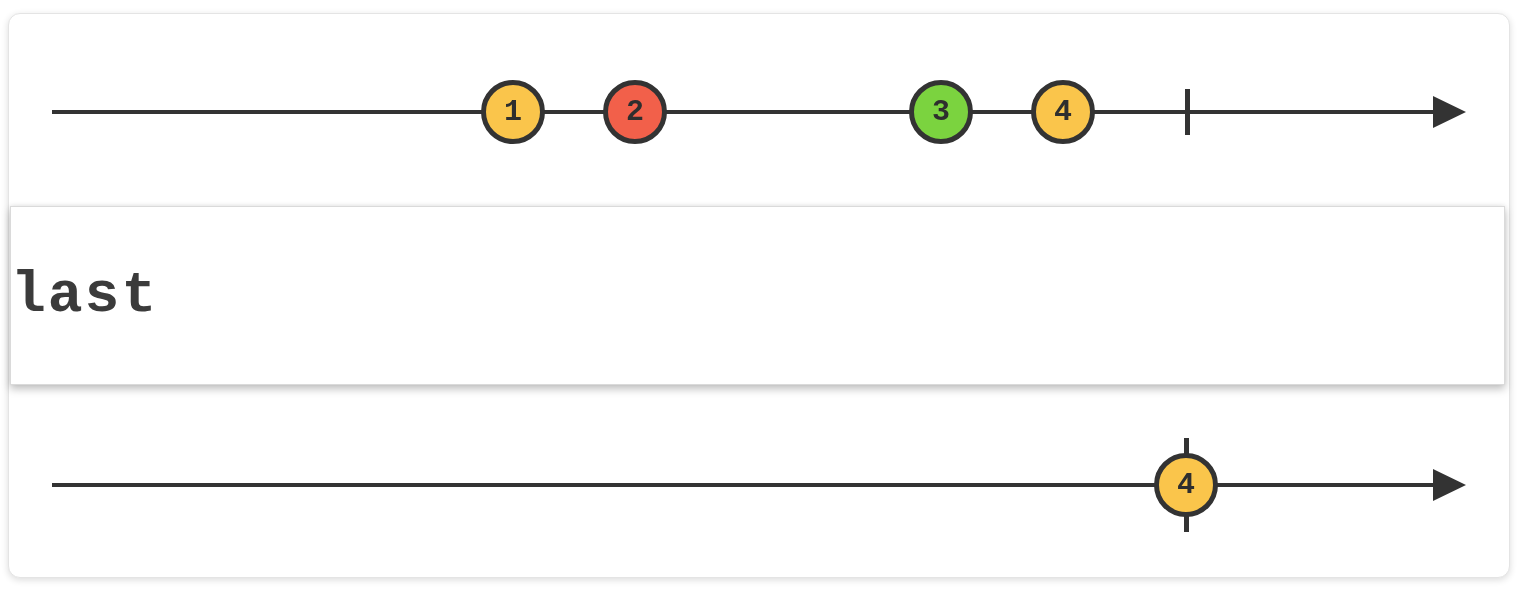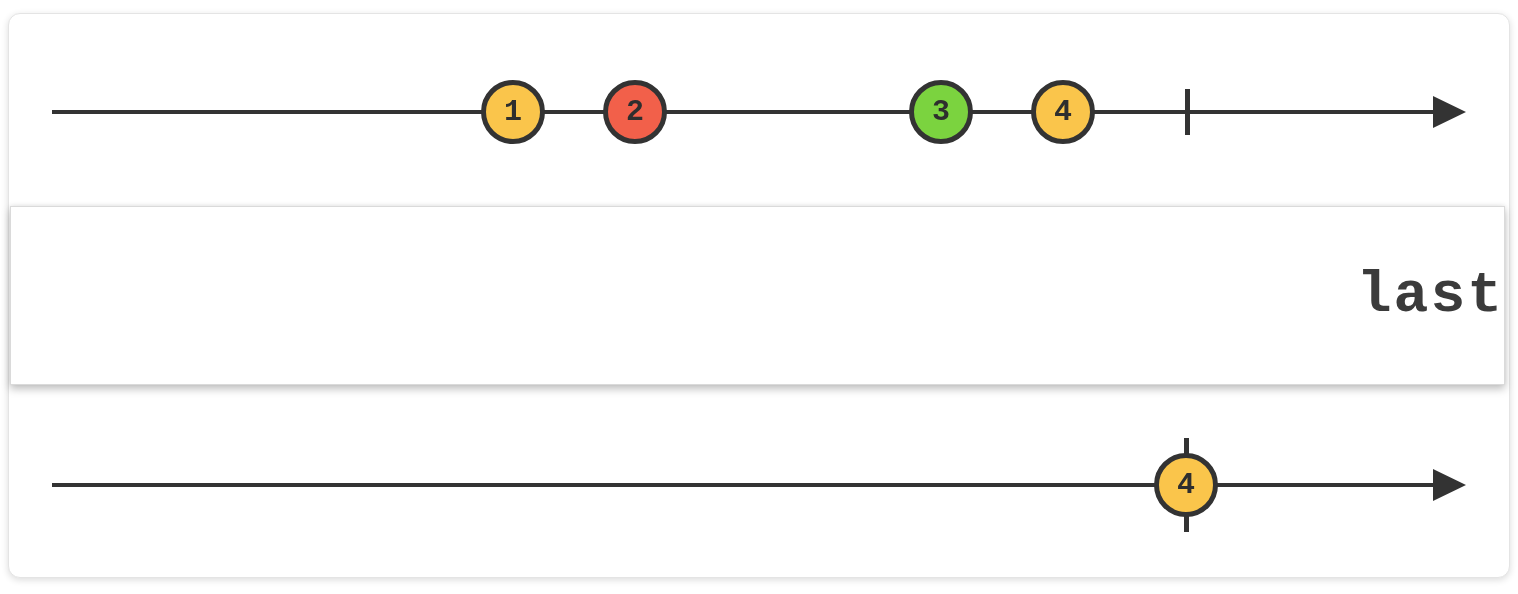--- a/index.html
+++ b/index.html
@@ -83,21 +83,21 @@
     position: absolute;
     left: 10px;
     top: 206px;
     width: 1493px;
     height: 177px;
     background: #ffffff;
     border: 1px solid #dadada;
     box-shadow: 0 4px 8px rgba(0,0,0,0.25), 0 -1px 4px rgba(0,0,0,0.06);
     display: flex;
     align-items: center;
-    justify-content: flex-end;
+    justify-content: flex-start;
     z-index: 3;
   }
   .operator-label {
     font-size: 58px;
     font-weight: 600;
     letter-spacing: 2px;
     color: var(--text-color, #3b3b3b);
   }
 </style>
 </head>

